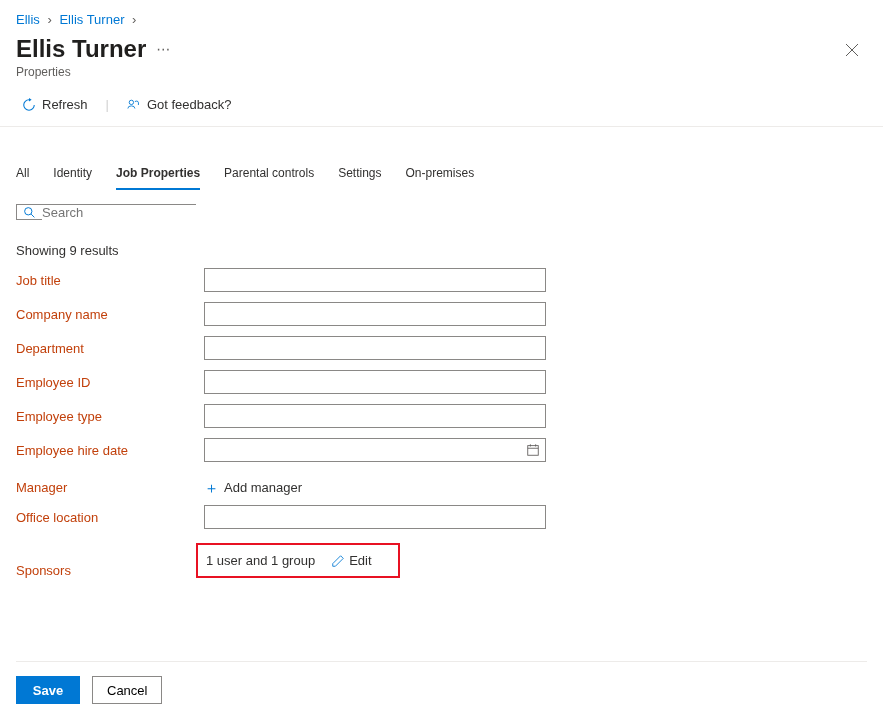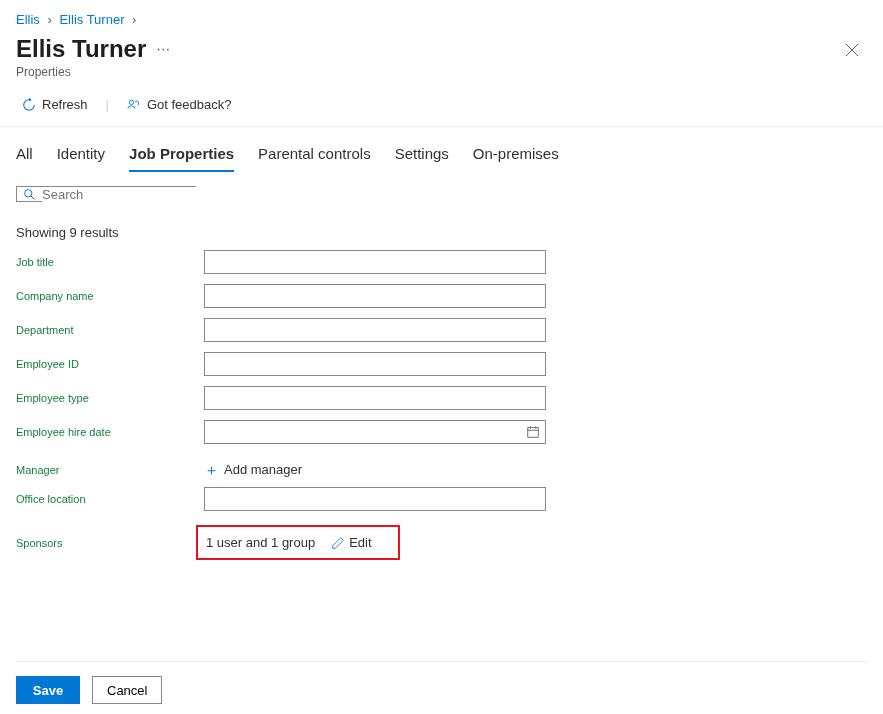--- a/index.html
+++ b/index.html
@@ -93,24 +93,25 @@
     }
     .tabs {
       padding: 0 16px;
       display: flex;
       gap: 24px;
       border-bottom: 0;
       margin-top: 10px;
     }
     .tab {
       padding: 8px 0;
-      font-size: 15px;
+      font-size: 12px;
       color: #323130;
       cursor: pointer;
       border-bottom: 2px solid transparent;
+      margin-top: 21px;
     }
     .tab.active {
       color: #323130;
       font-weight: 600;
       border-bottom-color: #0078d4;
     }
     .content {
       padding: 14px 16px;
     }
     .search-box {
@@ -133,22 +134,22 @@
       font-size: 13px;
       color: #323130;
     }
     .form-row {
       display: flex;
       align-items: center;
       margin-top: 10px;
     }
     .form-label {
       width: 188px;
-      font-size: 11px;
-      color: #15803d;
+      font-size: 13px;
+      color: #c2410c;
     }
     .form-input {
       width: 342px;
       height: 24px;
       border: 1px solid #8a8886;
       padding: 2px 6px;
       font-size: 13px;
       outline: none;
     }
     .date-input-wrapper {
@@ -344,21 +345,21 @@
       <span class="plus-icon">＋</span>
       <span>Add manager</span>
     </div>
   </div>
 
   <div class="form-row">
     <div class="form-label">Office location</div>
     <input class="form-input" type="text" value="" style="">
   </div>
 
-  <div class="form-row" style="margin-top:14px;">
+  <div class="form-row" style="margin-top:14px;align-items:flex-end;">
     <div class="form-label">Sponsors</div>
     <div class="sponsors-hilite">
       <span class="sponsor-text">1 user and 1 group</span>
       <div class="edit-link">
         <span>
           <svg width="14" height="14" viewBox="0 0 16 16">
             <path d="M11 2 L14 5 L5 14 L2 14 L2 11 Z" stroke="#0078d4" stroke-width="1" fill="none"></path>
           </svg>
         </span>
         <span>Edit</span>

